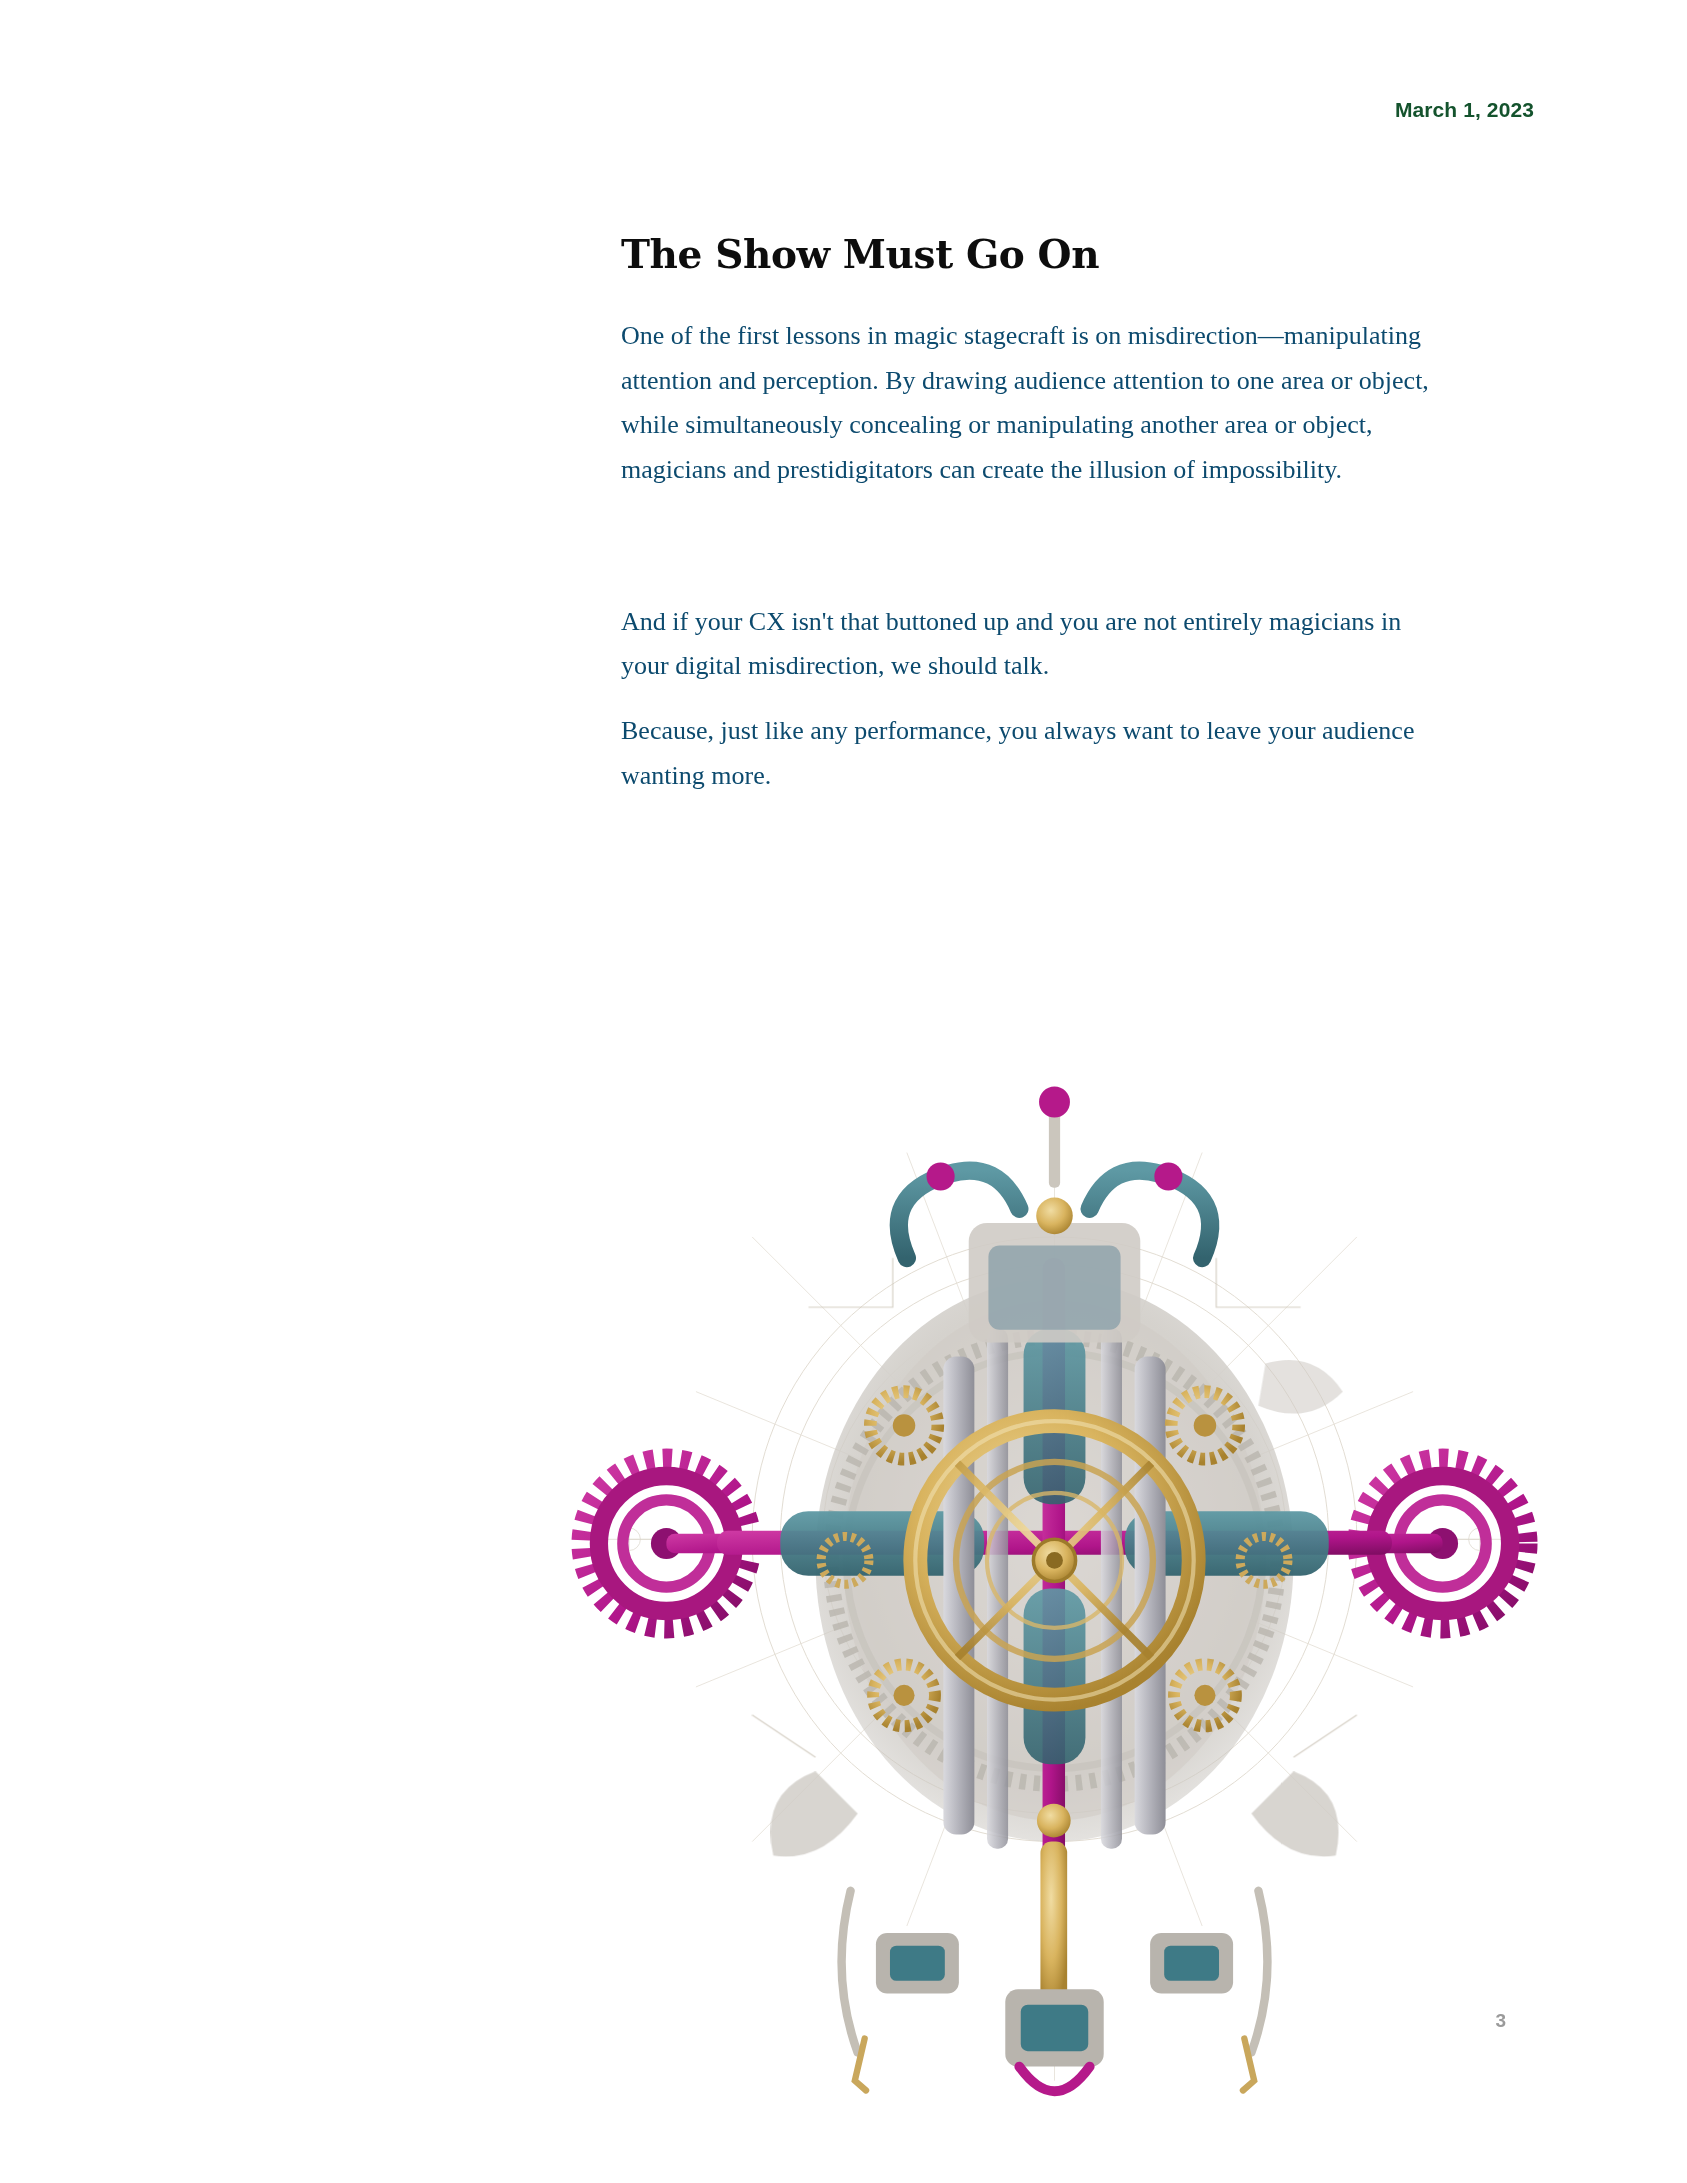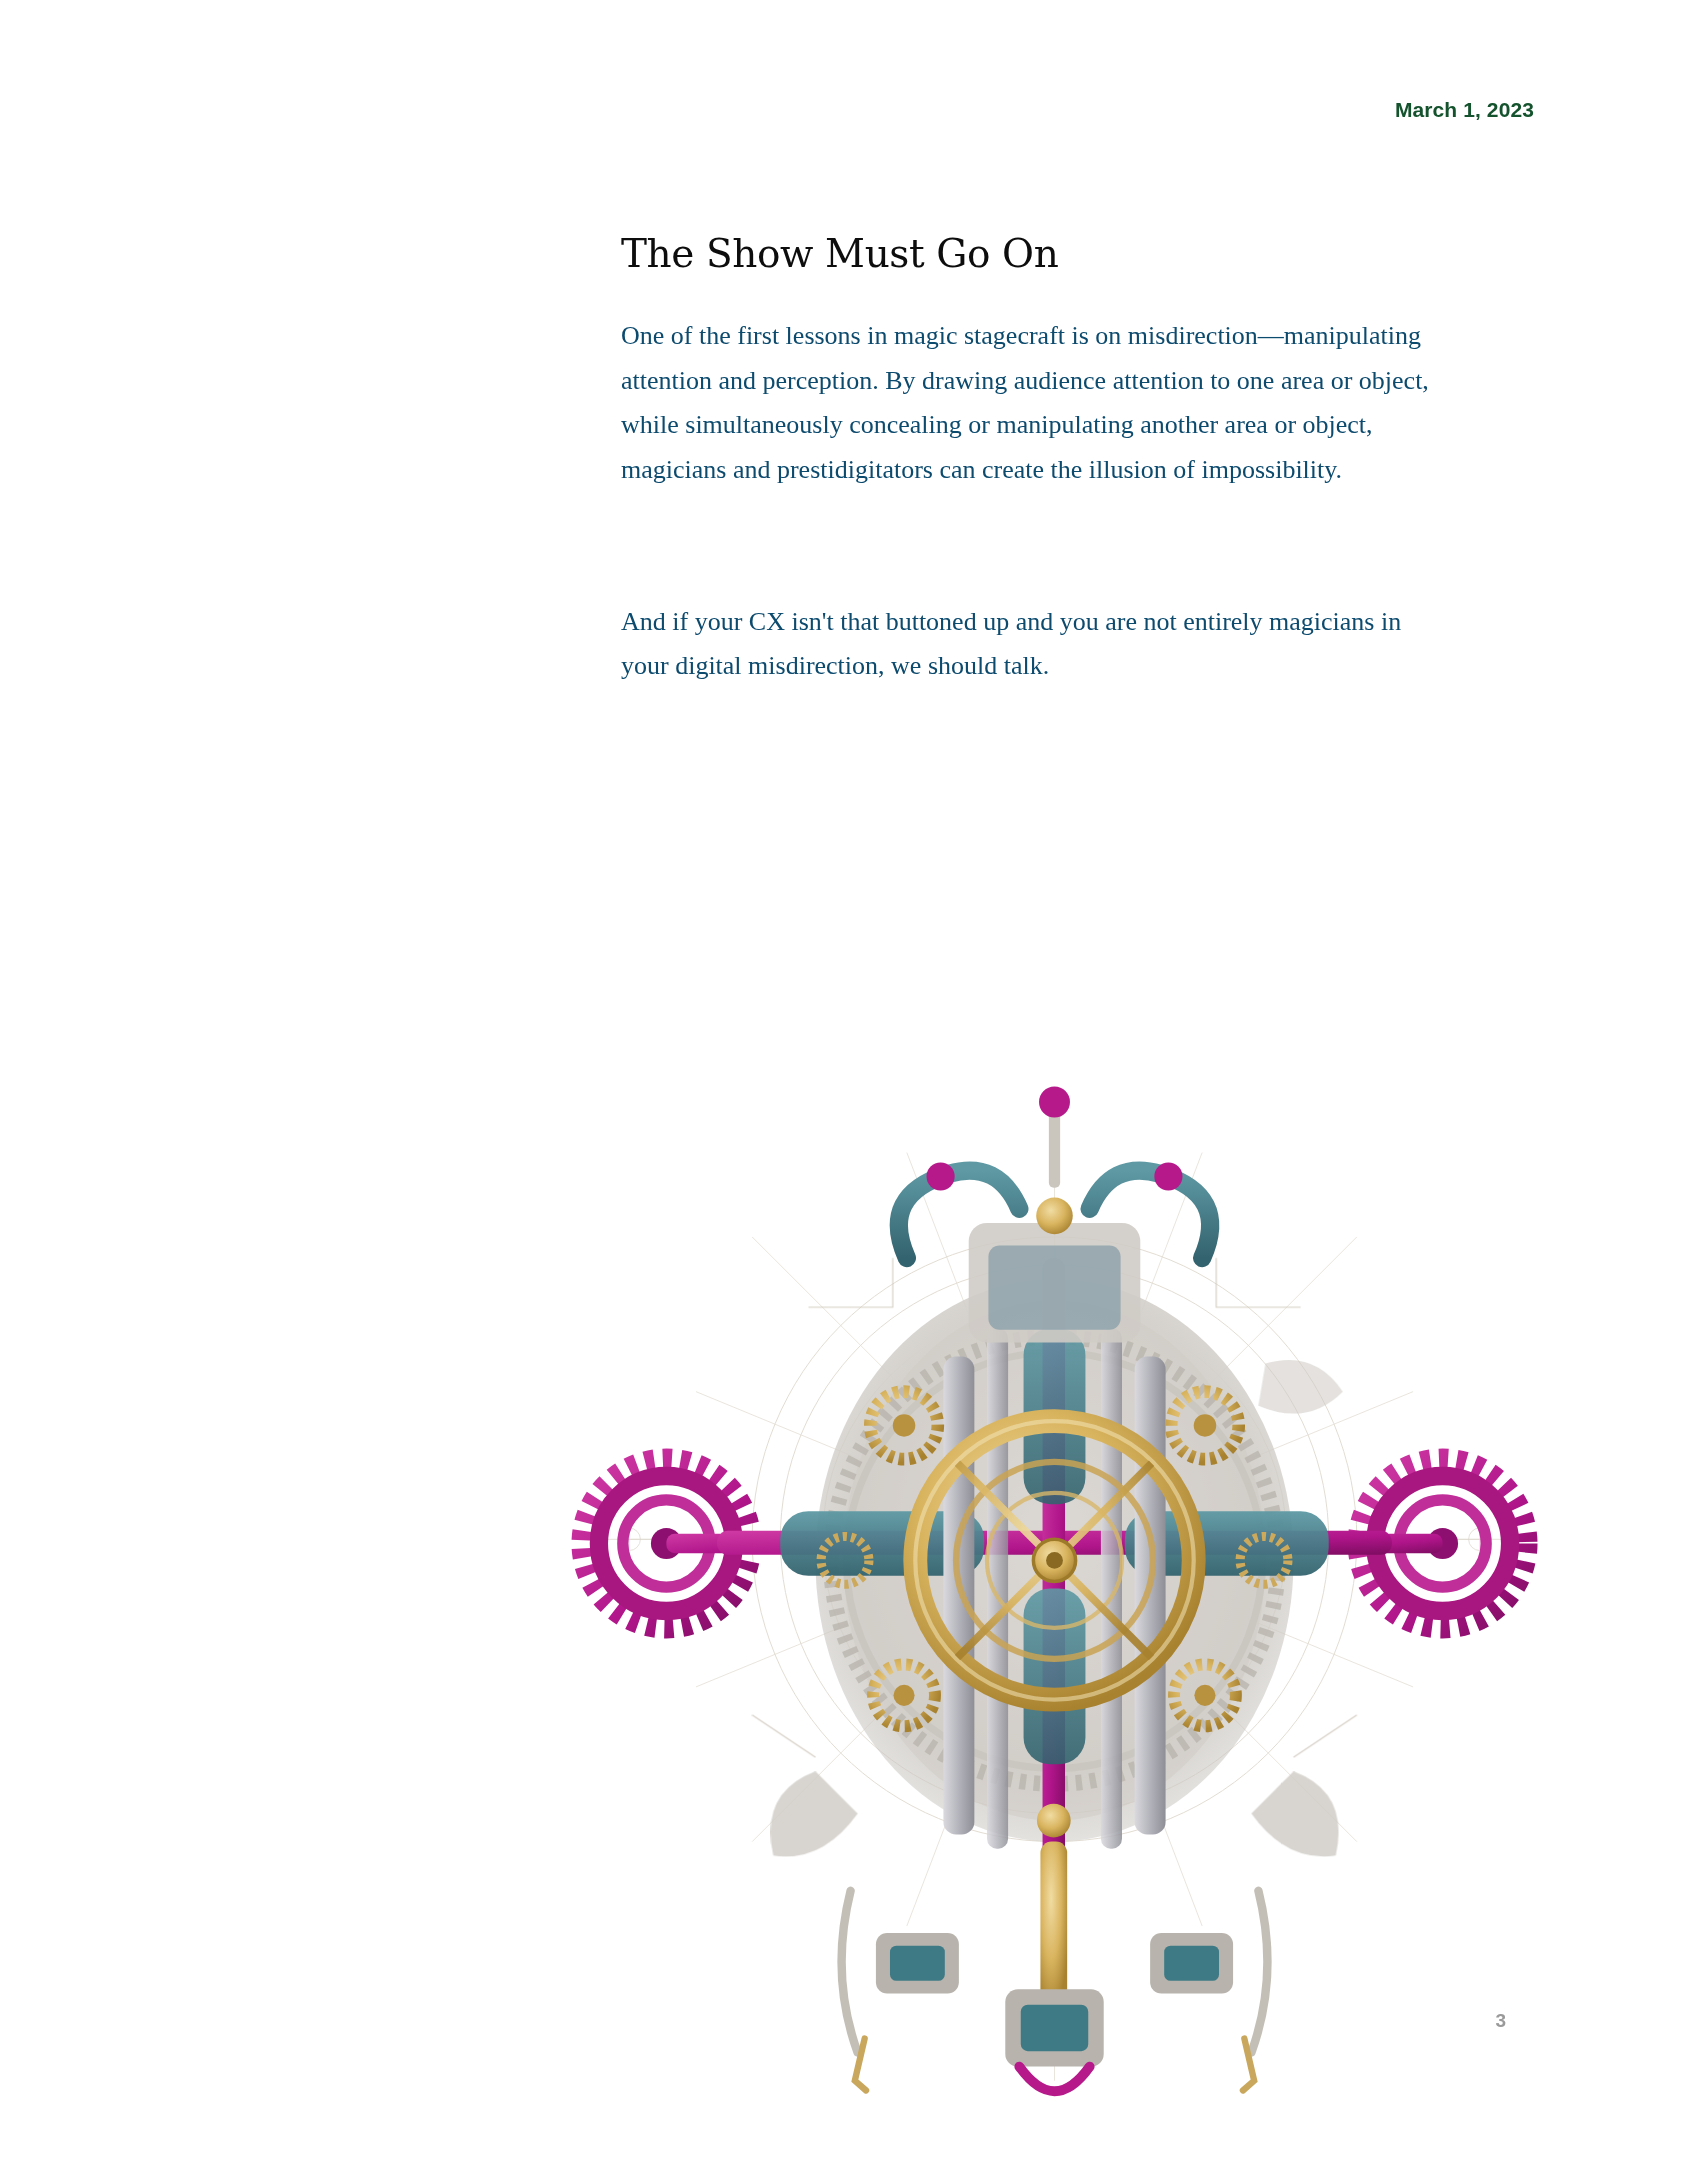--- a/index.html
+++ b/index.html
@@ -31,21 +31,21 @@
   }
   .content {
     position: absolute;
     left: 621px;
     top: 232px;
     width: 844px;
   }
   .title {
     font-family: "DejaVu Serif", serif;
     font-size: 39px;
-    font-weight: 400;
+    font-weight: 700;
     color: #0d0d0d;
     letter-spacing: -0.4px;
     margin: 0 0 37px 0;
     line-height: 1.15;
   }
   .para {
     font-family: "Liberation Serif", serif;
     font-size: 26px;
     line-height: 1.72;
     color: #0c4a6e;
@@ -81,20 +81,21 @@
 <body>
 
 <div class="page">
 
   <div class="date-header">March 1, 2023</div>
 
   <div class="content">
     <h1 class="title">The Show Must Go On</h1>
     <p class="para gap-after">One of the first lessons in magic stagecraft is on misdirection—manipulating attention and perception. By drawing audience attention to one area or object, while simultaneously concealing or manipulating another area or object, magicians and prestidigitators can create the illusion of impossibility.</p>
     <p class="para">And if your CX isn't that buttoned up and you are not entirely magicians in your digital misdirection, we should talk.</p>
+    <p class="para">Because, just like any performance, you always want to leave your audience wanting more.</p>
   </div>
 
   <div class="illustration-wrap">
     <svg class="illo-svg" viewBox="0 0 1620 1600" xmlns="http://www.w3.org/2000/svg">
       <defs>
         <radialGradient id="goldGrad" cx="40%" cy="35%" r="70%">
           <stop offset="0%" stop-color="#f0dca2"></stop>
           <stop offset="55%" stop-color="#d9b45f"></stop>
           <stop offset="100%" stop-color="#a8822f"></stop>
         </radialGradient>

